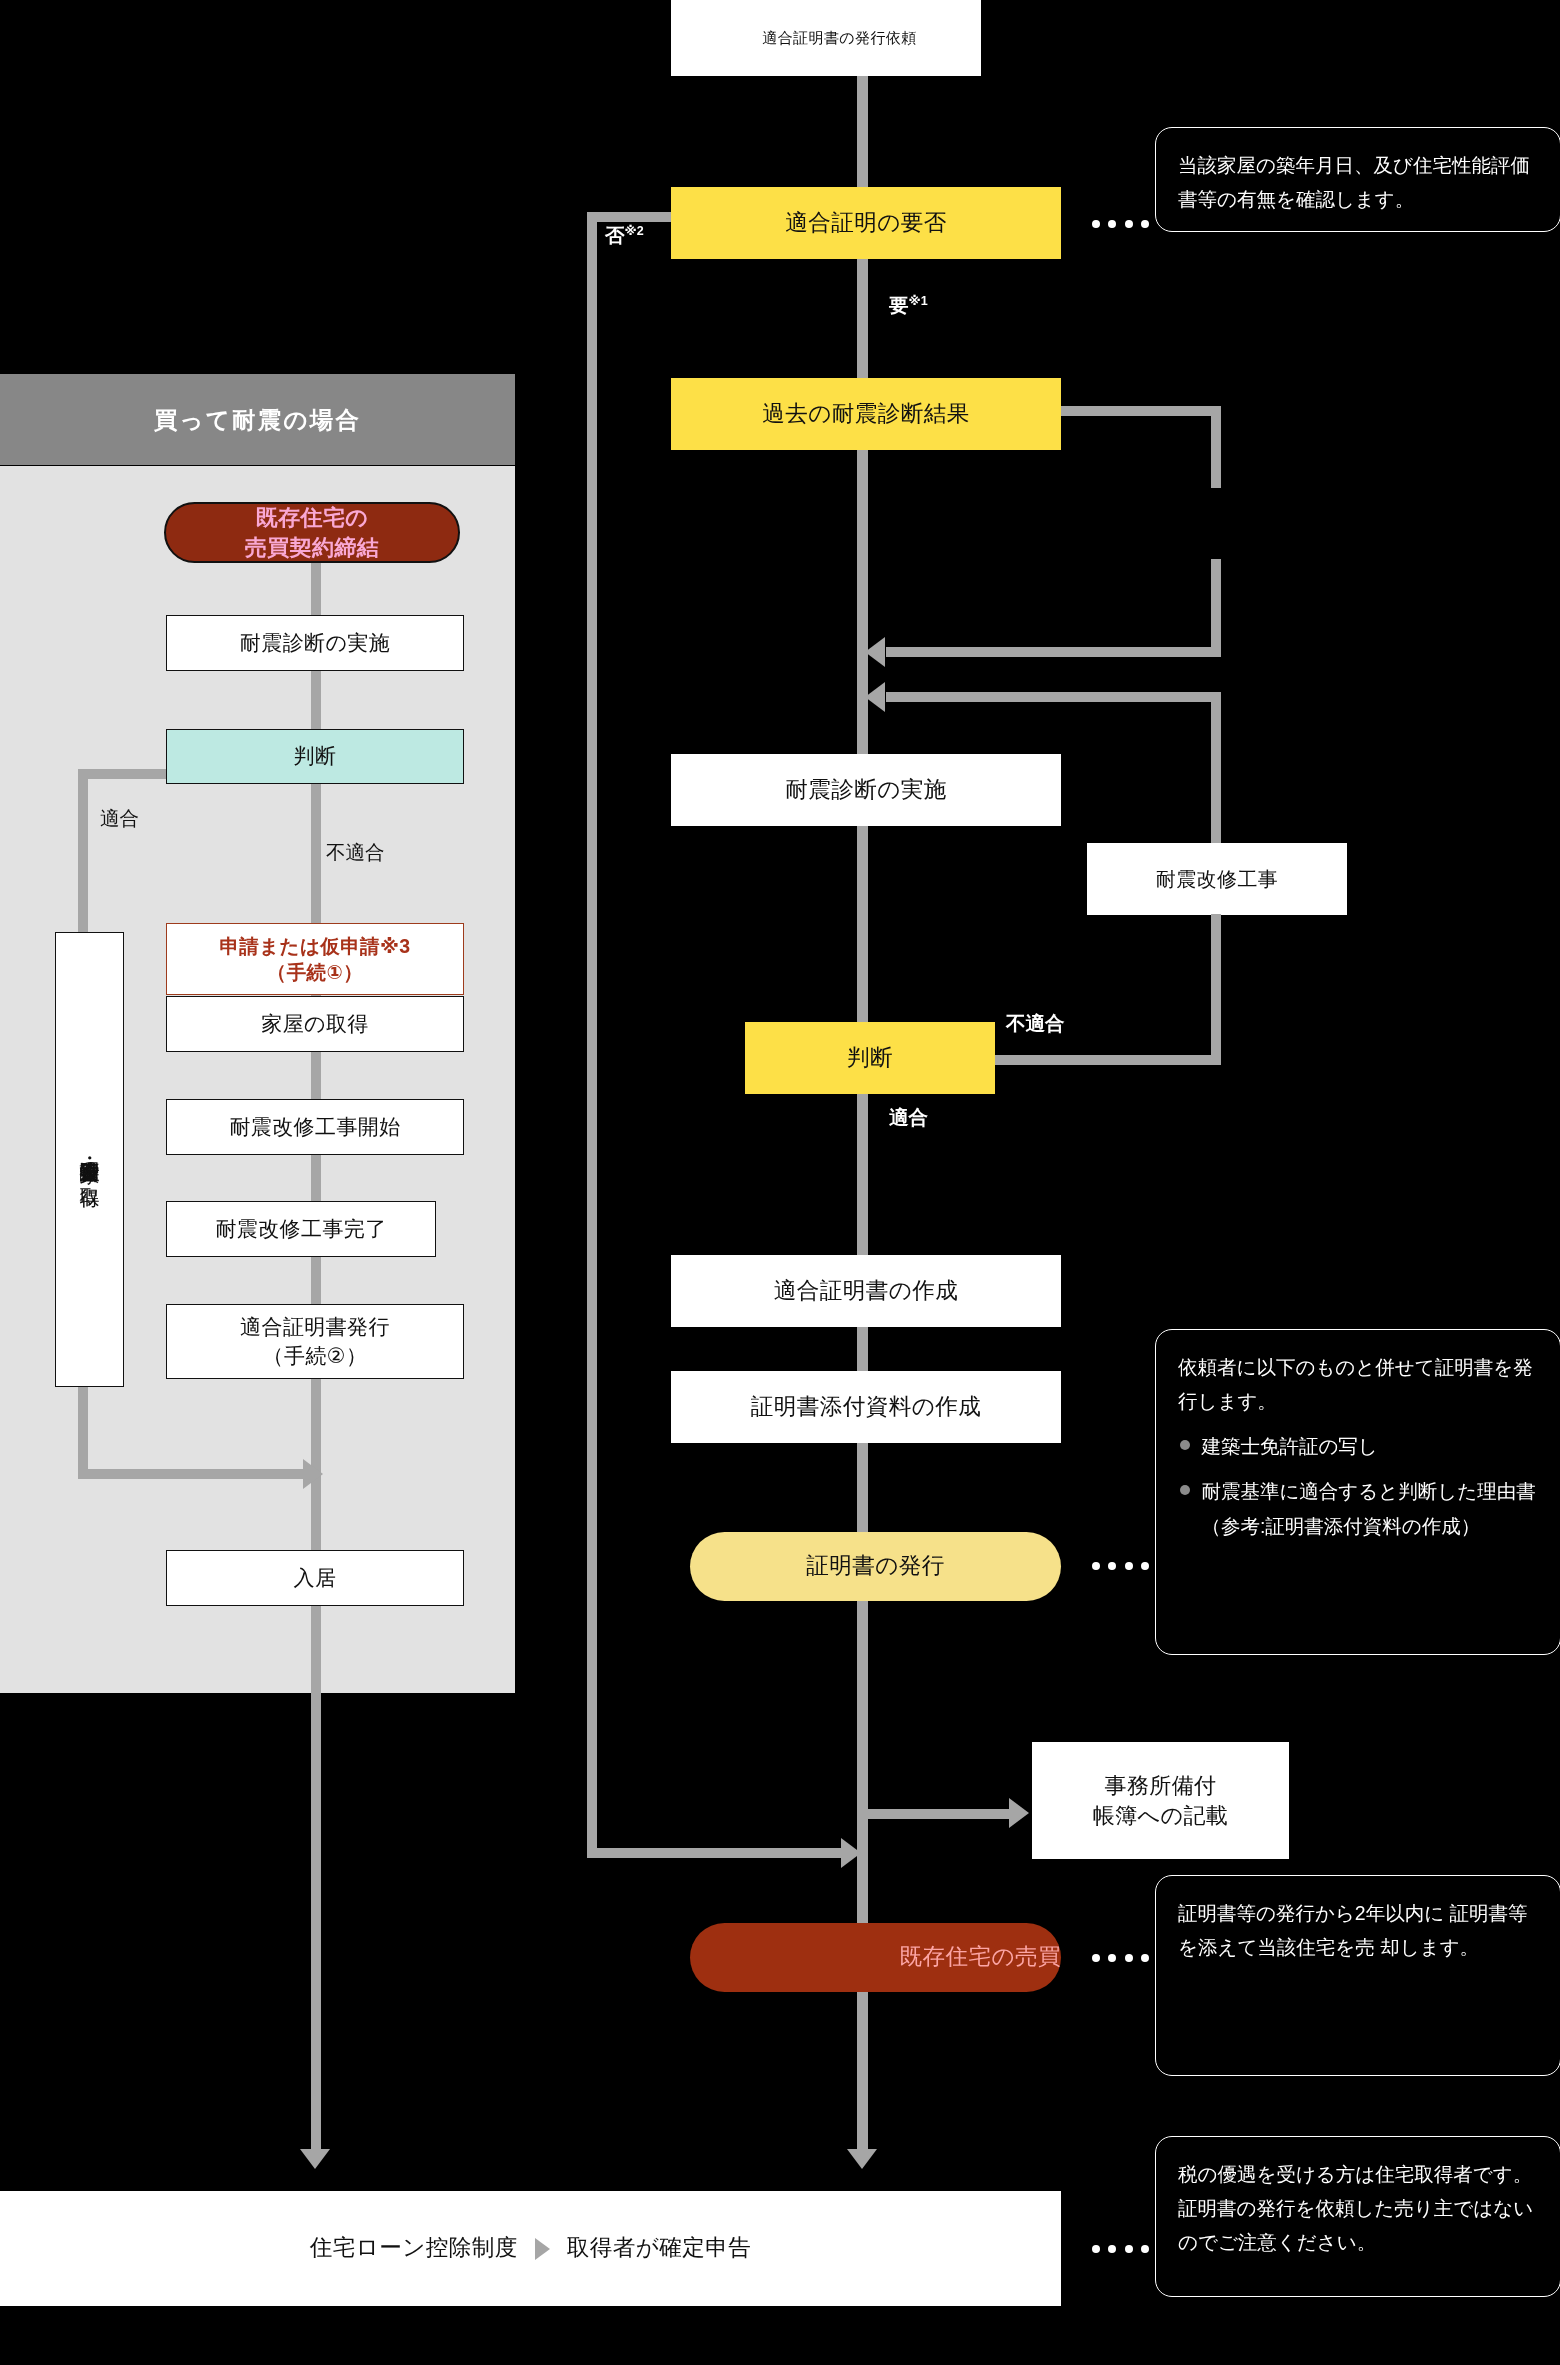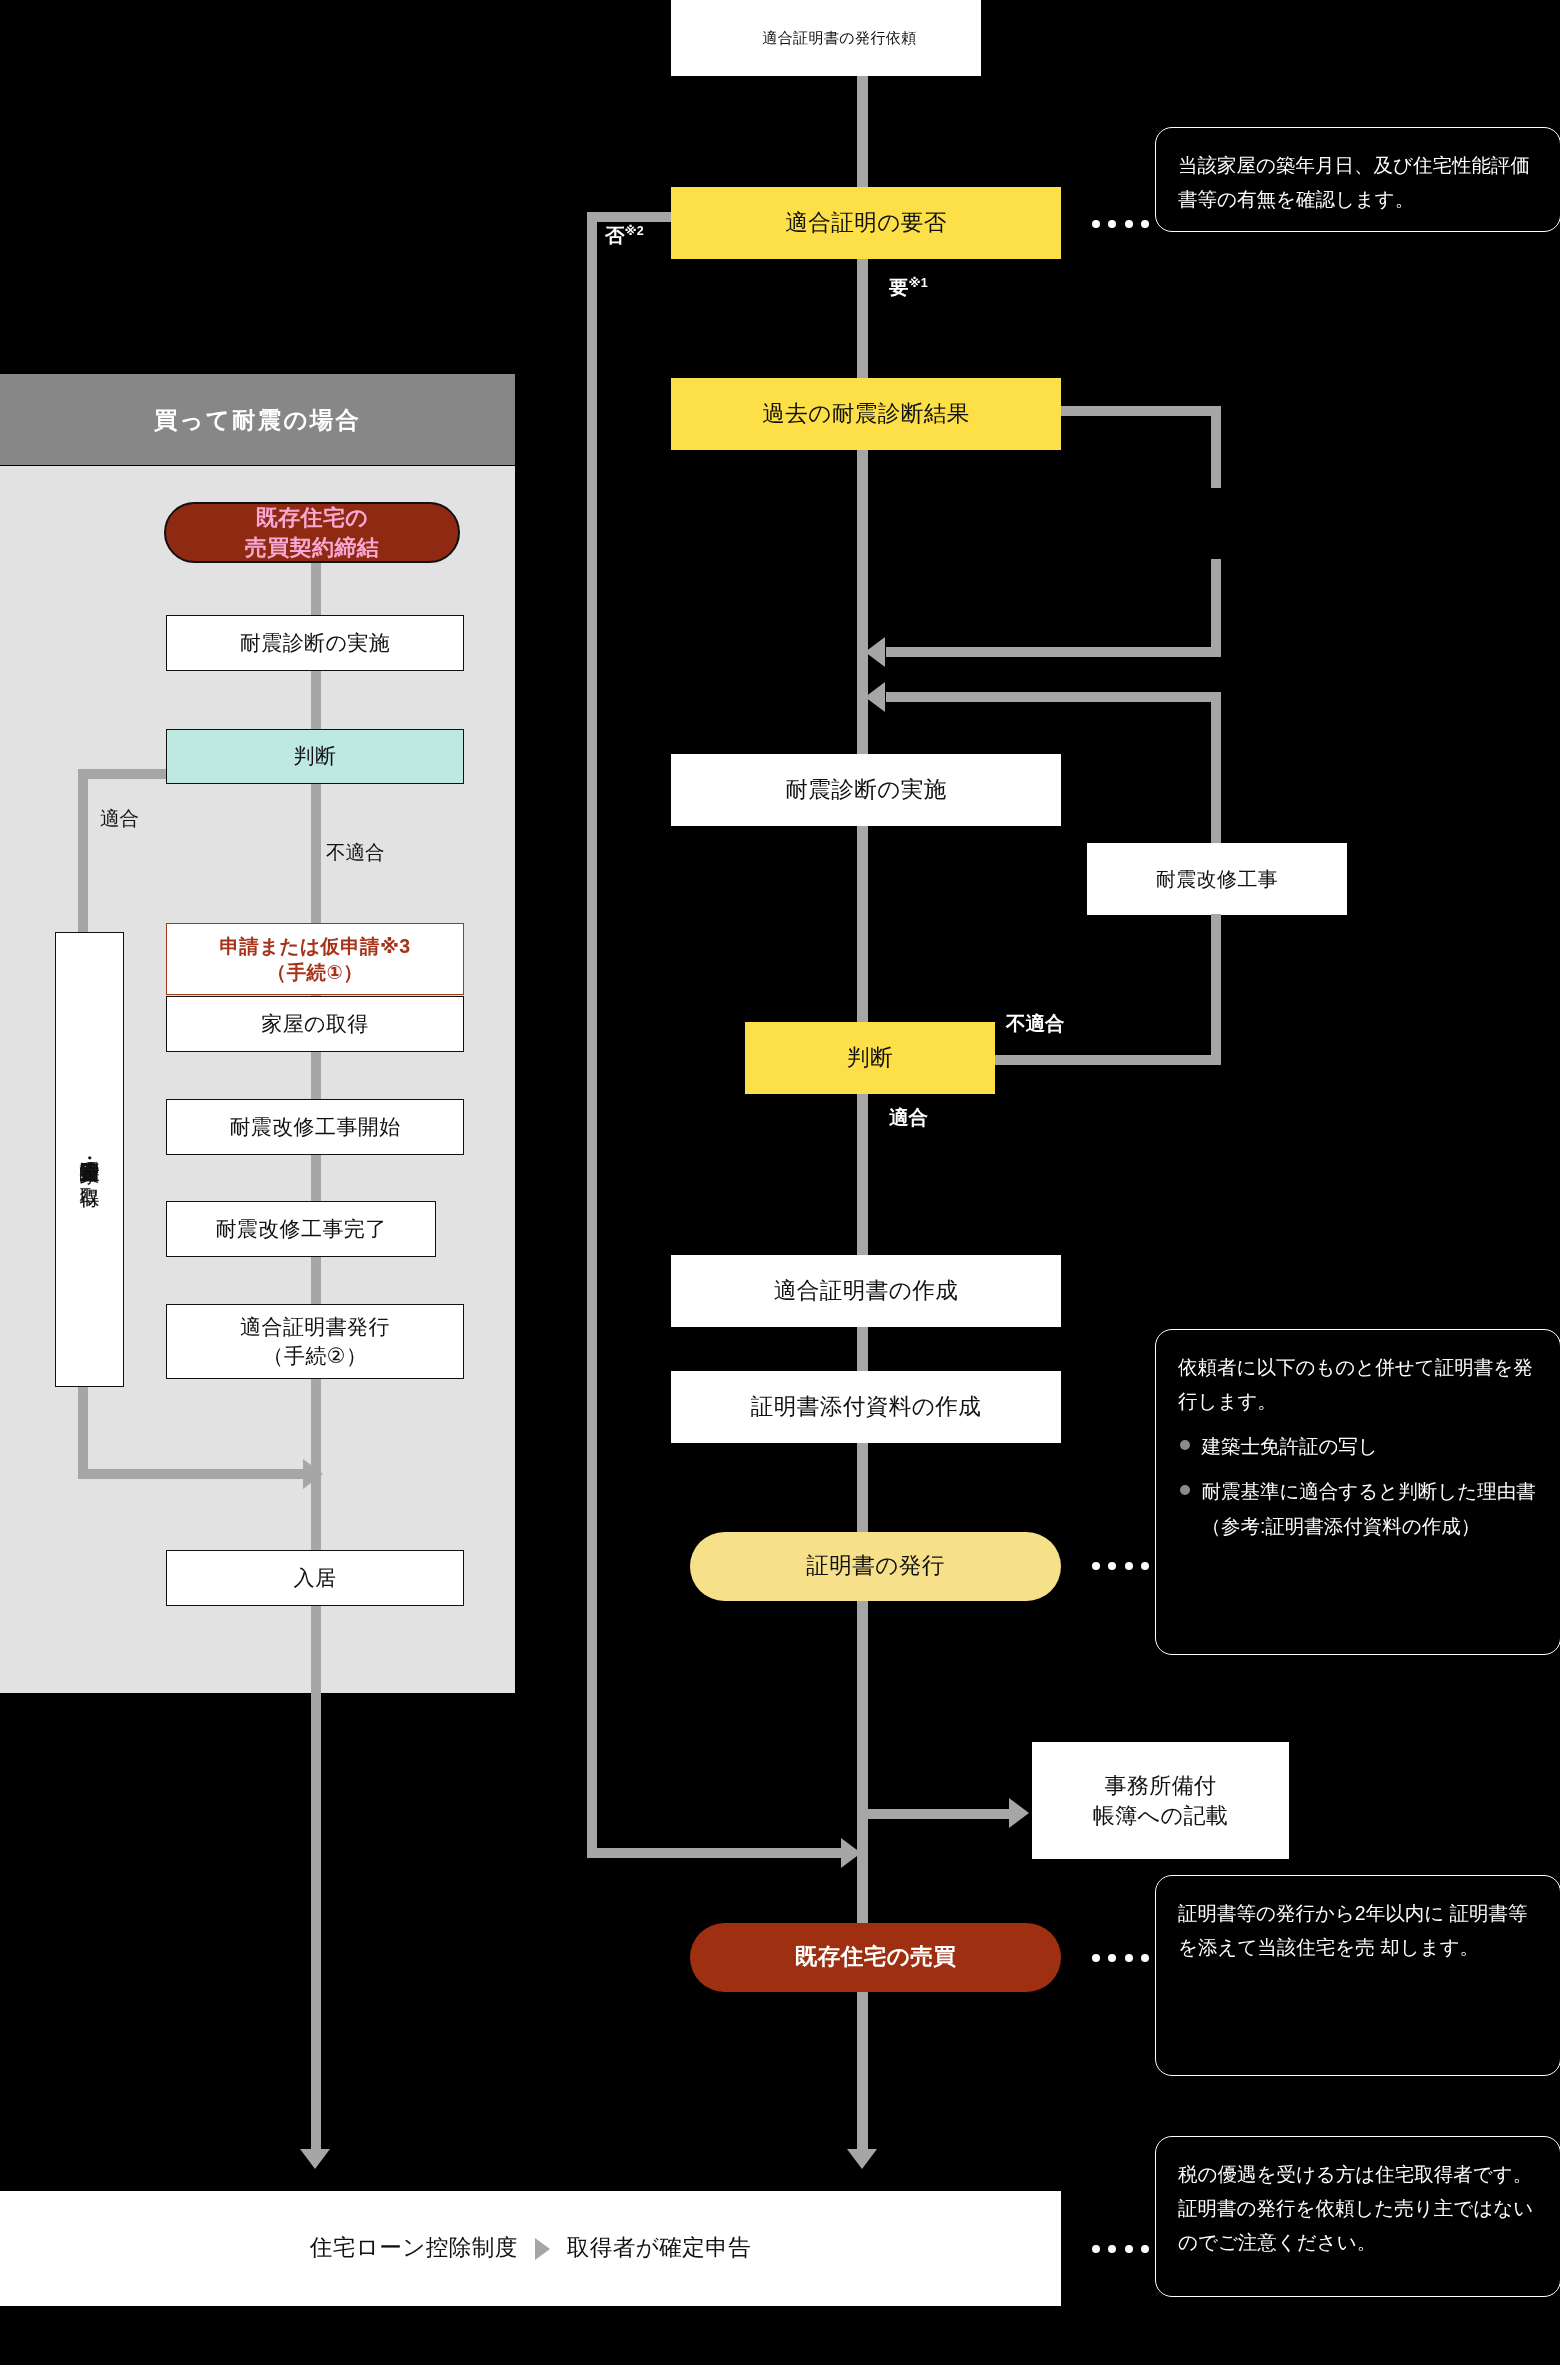--- a/index.html
+++ b/index.html
@@ -6,21 +6,21 @@
   body{font-family:"Liberation Sans","DejaVu Sans",sans-serif;}
   #stage{position:relative;width:1560px;height:2366px;background:#000;overflow:hidden;}
 
   .node{position:absolute;box-sizing:border-box;display:flex;align-items:center;
         justify-content:center;text-align:center;line-height:1.35;color:#111;
         background:#fff;border:1.6px solid #111;font-size:21px;letter-spacing:0.4px;}
   .node.noborder{border:none;}
   .node.teal{background:#bde9e2;border:1.6px solid #111;}
   .node.teal-nb{background:#fde047;border:none;text-align:center;}
   .node.stad-red{background:#8e2a11;color:#f9a8d4;border:2.3px solid #111;border-radius:47px;font-weight:bold;}
-  .node.stad-red2{background:#9e2f10;color:#ffffff;border:none;border-radius:36px;font-weight:bold;}
+  .node.stad-red2{background:#9e2f10;color:#fca5a5;border:none;border-radius:36px;font-weight:normal;justify-content:flex-end;}
   .node.stad-yellow{background:#f6e18a;color:#111;border:none;border-radius:36px;}
   .node.redline{border:1.6px solid #9e3b1c;color:#a8321a;font-weight:bold;background:#fff;}
 
   .panel{position:absolute;background:#e2e2e2;}
   .panel-head{position:absolute;background:#878787;color:#fff;display:flex;align-items:center;
               justify-content:center;font-size:23.4px;font-weight:bold;letter-spacing:2.3px;}
 
   .line{position:absolute;background:#a6a6a6;}
   .arrow-d{position:absolute;width:0;height:0;border-left:15.6px solid transparent;
            border-right:15.6px solid transparent;border-top:20px solid #a6a6a6;}
@@ -115,21 +115,21 @@
   <div class="arrow-d" style="left:847px;top:2149px;"></div>
 
   <div class="line" style="left:587px;top:212px;width:273px;height:10px;"></div>
   <div class="line" style="left:587px;top:212px;width:10px;height:1646px;"></div>
   <div class="line" style="left:587px;top:1848px;width:260px;height:10px;"></div>
   <div class="arrow-r" style="left:841px;top:1838px;"></div>
   <span class="lbl" style="left:605px;top:222px;">
     <span>否</span><sup>※2</sup>
   </span>
 
-  <span class="lbl" style="left:889px;top:274px;text-align:right;">
+  <span class="lbl" style="left:889px;top:292px;text-align:right;">
     <span>要</span><sup>※1</sup>
   </span>
 
   <div class="node noborder" style="left:671px;top:0px;width:310px;height:76px;font-size:15px;padding-left:27px;">
     <span>適合証明書の発行依頼</span>
   </div>
 
   <div class="node teal-nb" style="left:671px;top:187px;width:390px;height:72px;font-size:22.6px;">
     <span>適合証明の要否</span>
   </div>

